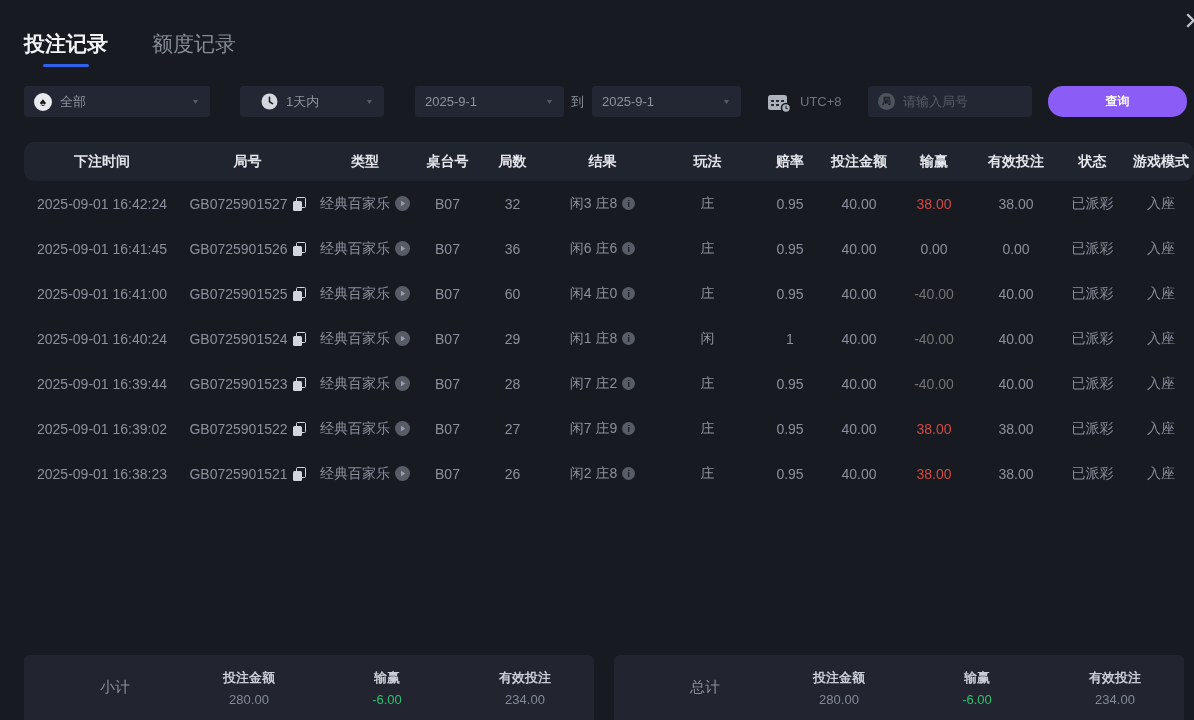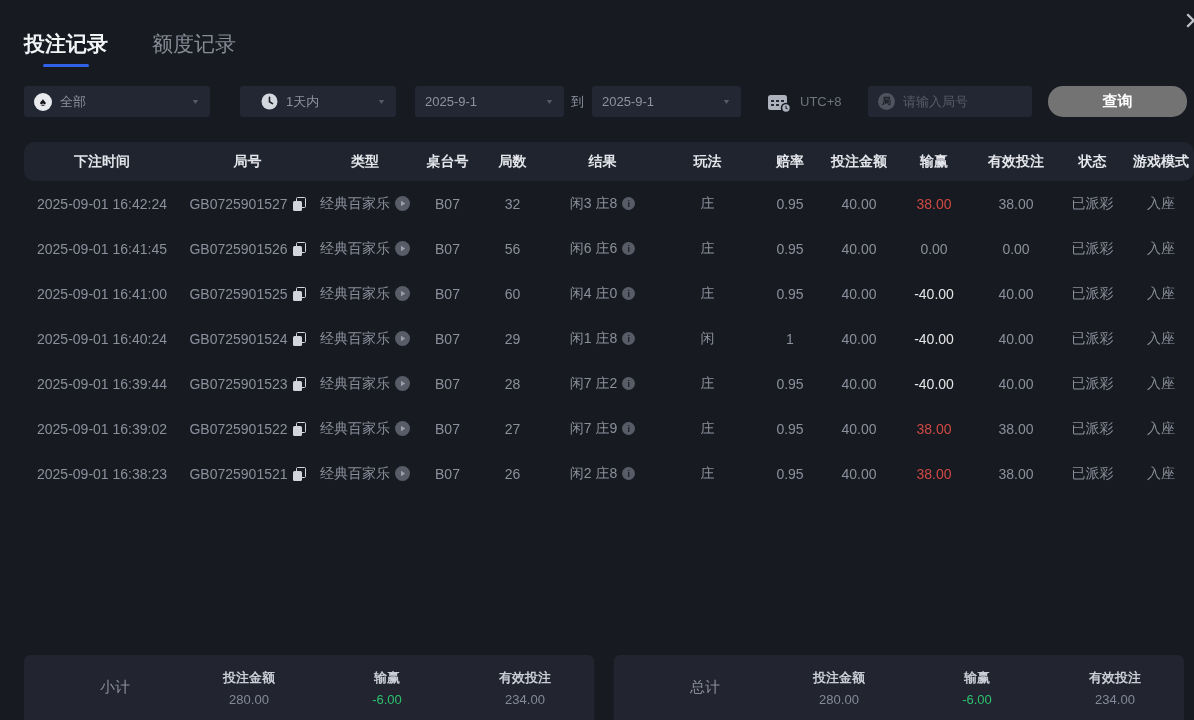--- a/index.html
+++ b/index.html
@@ -40,39 +40,39 @@
   .icon-round {
     width:17px; height:17px; border-radius:50%; background:#4e535e; color:#181b22;
     font-size:9px; font-weight:700; display:flex; align-items:center; justify-content:center; flex:0 0 auto;
   }
   .input-wrap input {
     background:transparent; border:none; outline:none; color:#fdba74;
     font-size:13px; width:110px; font-family:inherit;
   }
   .input-wrap input::placeholder { color:#575c67; }
   .query-btn {
-    background:#737373; border:none; border-radius:15px; color:#fff;
-    font-size:15px; font-weight:700; width:139px; height:31px; cursor:pointer;
+    background:#8b5cf6; border:none; border-radius:15px; color:#fff;
+    font-size:12px; font-weight:700; width:139px; height:31px; cursor:pointer;
     display:flex; align-items:center; justify-content:center; font-family:inherit;
   }
   
   .table { position:absolute; top:142px; left:24px; width:1170px; }
   .trow {
     display:grid;
     grid-template-columns:156px 135px 100px 65px 65px 115px 95px 70px 68px 82px 82px 71px 66px;
     height:45px; align-items:center;
   }
   .thead { height:39px; background:#20242f; border-radius:10px; }
   .cell {
     display:flex; justify-content:center; align-items:center; gap:5px;
     font-size:14px; color:#8c909c; white-space:nowrap; overflow:hidden;
   }
   .thead .cell { color:#e4e6eb; font-weight:700; }
   .win  { color:#cf4a44; }
-  .loss { color:#e5e5e5; }
+  .loss { color:#737373; }
   
   .copy-icon { position:relative; width:13px; height:14px; flex:0 0 auto; cursor:pointer; }
   .copy-icon::before {
     content:""; position:absolute; right:0; top:0; width:8px; height:9px;
     border:1.5px solid #d2d5db; border-radius:1.5px;
   }
   .copy-icon::after {
     content:""; position:absolute; left:0; bottom:0; width:9px; height:10px;
     background:#d2d5db; border-radius:1.5px;
   }
@@ -106,21 +106,21 @@
   <div class="tab">额度记录</div>
 </div>
 
 <div class="filters">
   <div class="fctl select" style="left:24px; width:186px;">
     <span class="icon-spade">♠</span>
     <span>全部</span>
     <span class="caret">▼</span>
   </div>
 
-  <div class="fctl select" style="left:240px; width:156px;padding-left:21px;">
+  <div class="fctl select" style="left:240px; width:144px;padding-left:21px;">
     <svg width="17" height="17" style="flex:0 0 auto">
       <circle cx="8.5" cy="8.5" r="8" fill="#d4d7dd"></circle>
       <path d="M8.5 4.2v4.6l3 1.8" stroke="#1b1e26" stroke-width="1.6" fill="none" stroke-linecap="round"></path>
     </svg>
     <span>1天内</span>
     <span class="caret">▼</span>
   </div>
 
   <div class="fctl select" style="left:415px; width:149px;">
     <span>2025-9-1</span>
@@ -237,21 +237,21 @@
         <svg width="15" height="15">
               <circle cx="7.5" cy="7.5" r="7.5" fill="#575c67"></circle>
               <path d="M6 4.8l4.2 2.7L6 10.2z" fill="#9aa0ab"></path>
             </svg>
       </span>
     </div>
     <div class="cell">
           <span>B07</span>
         </div>
     <div class="cell">
-          <span>56</span>
+          <span>36</span>
         </div>
     <div class="cell">
       <span>闲6 庄6</span>
       <span class="info-icon">i</span>
     </div>
     <div class="cell">
           <span>庄</span>
         </div>
     <div class="cell">
           <span>0.95</span>

